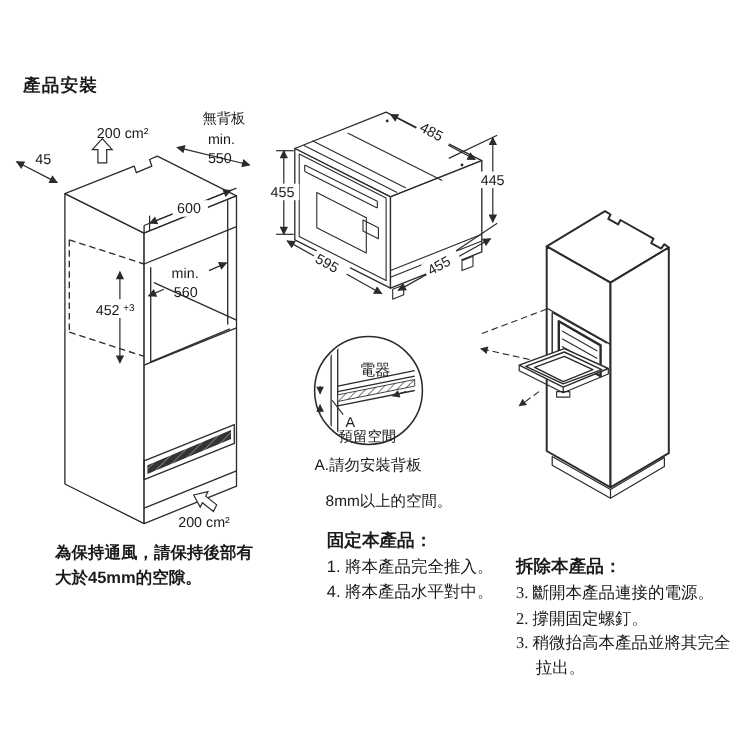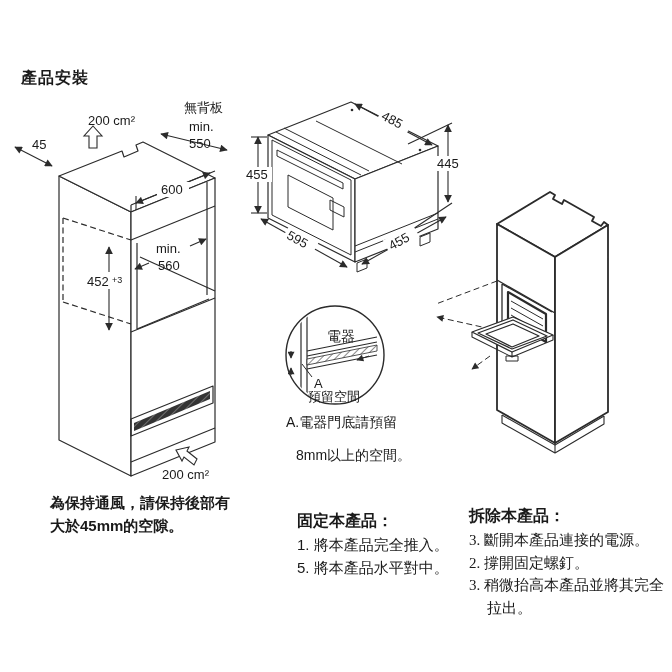--- a/index.html
+++ b/index.html
@@ -197,32 +197,32 @@
       <path d="M478,333 L513,320 L547,336 L512,349 Z"></path>
       <path d="M486,334 L513,324 L539,336 L512,347 Z"></path>
       <path d="M472,332 L472,337 L512,357 L553,340 L553,335 M512,352 L512,357" stroke-width="1.1"></path>
       <path d="M506,356 L518,356 L518,361 L506,361 Z" stroke-width="1"></path>
     </g>
   </g>
 </svg>
 
   <div class="abs title" style="left:21px;top:68px;">產品安裝</div>
 
-  <div class="abs cap" style="left:286px;top:414px;">A.電器門底請預留</div>
+  <div class="abs cap" style="left:286px;top:414px;">A.請勿安裝背板</div>
   <div class="abs cap" style="left:296px;top:431px;margin-top:16px;">8mm以上的空間。</div>
 
   <div class="abs" style="left:50px;top:492px;">
     <div class="note">為保持通風，請保持後部有</div>
     <div class="note">大於45mm的空隙。</div>
   </div>
 
-  <div class="abs" style="left:297px;top:481px;width:180px;margin-top:29px;">
+  <div class="abs" style="left:297px;top:481px;width:180px;">
     <div class="sec-head">固定本產品：</div>
     <div class="step">1. 將本產品完全推入。</div>
-    <div class="step">5. 將本產品水平對中。</div>
+    <div class="step">4. 將本產品水平對中。</div>
   </div>
 
   <div class="abs" style="left:469px;top:505px;width:196px;font-family:Liberation Serif, serif;">
     <div class="sec-head">拆除本產品：</div>
     <div class="step hang">3. 斷開本產品連接的電源。</div>
     <div class="step hang">2. 撐開固定螺釘。</div>
     <div class="step hang">3. 稍微抬高本產品並將其完全拉出。</div>
   </div>
 
 </div>

